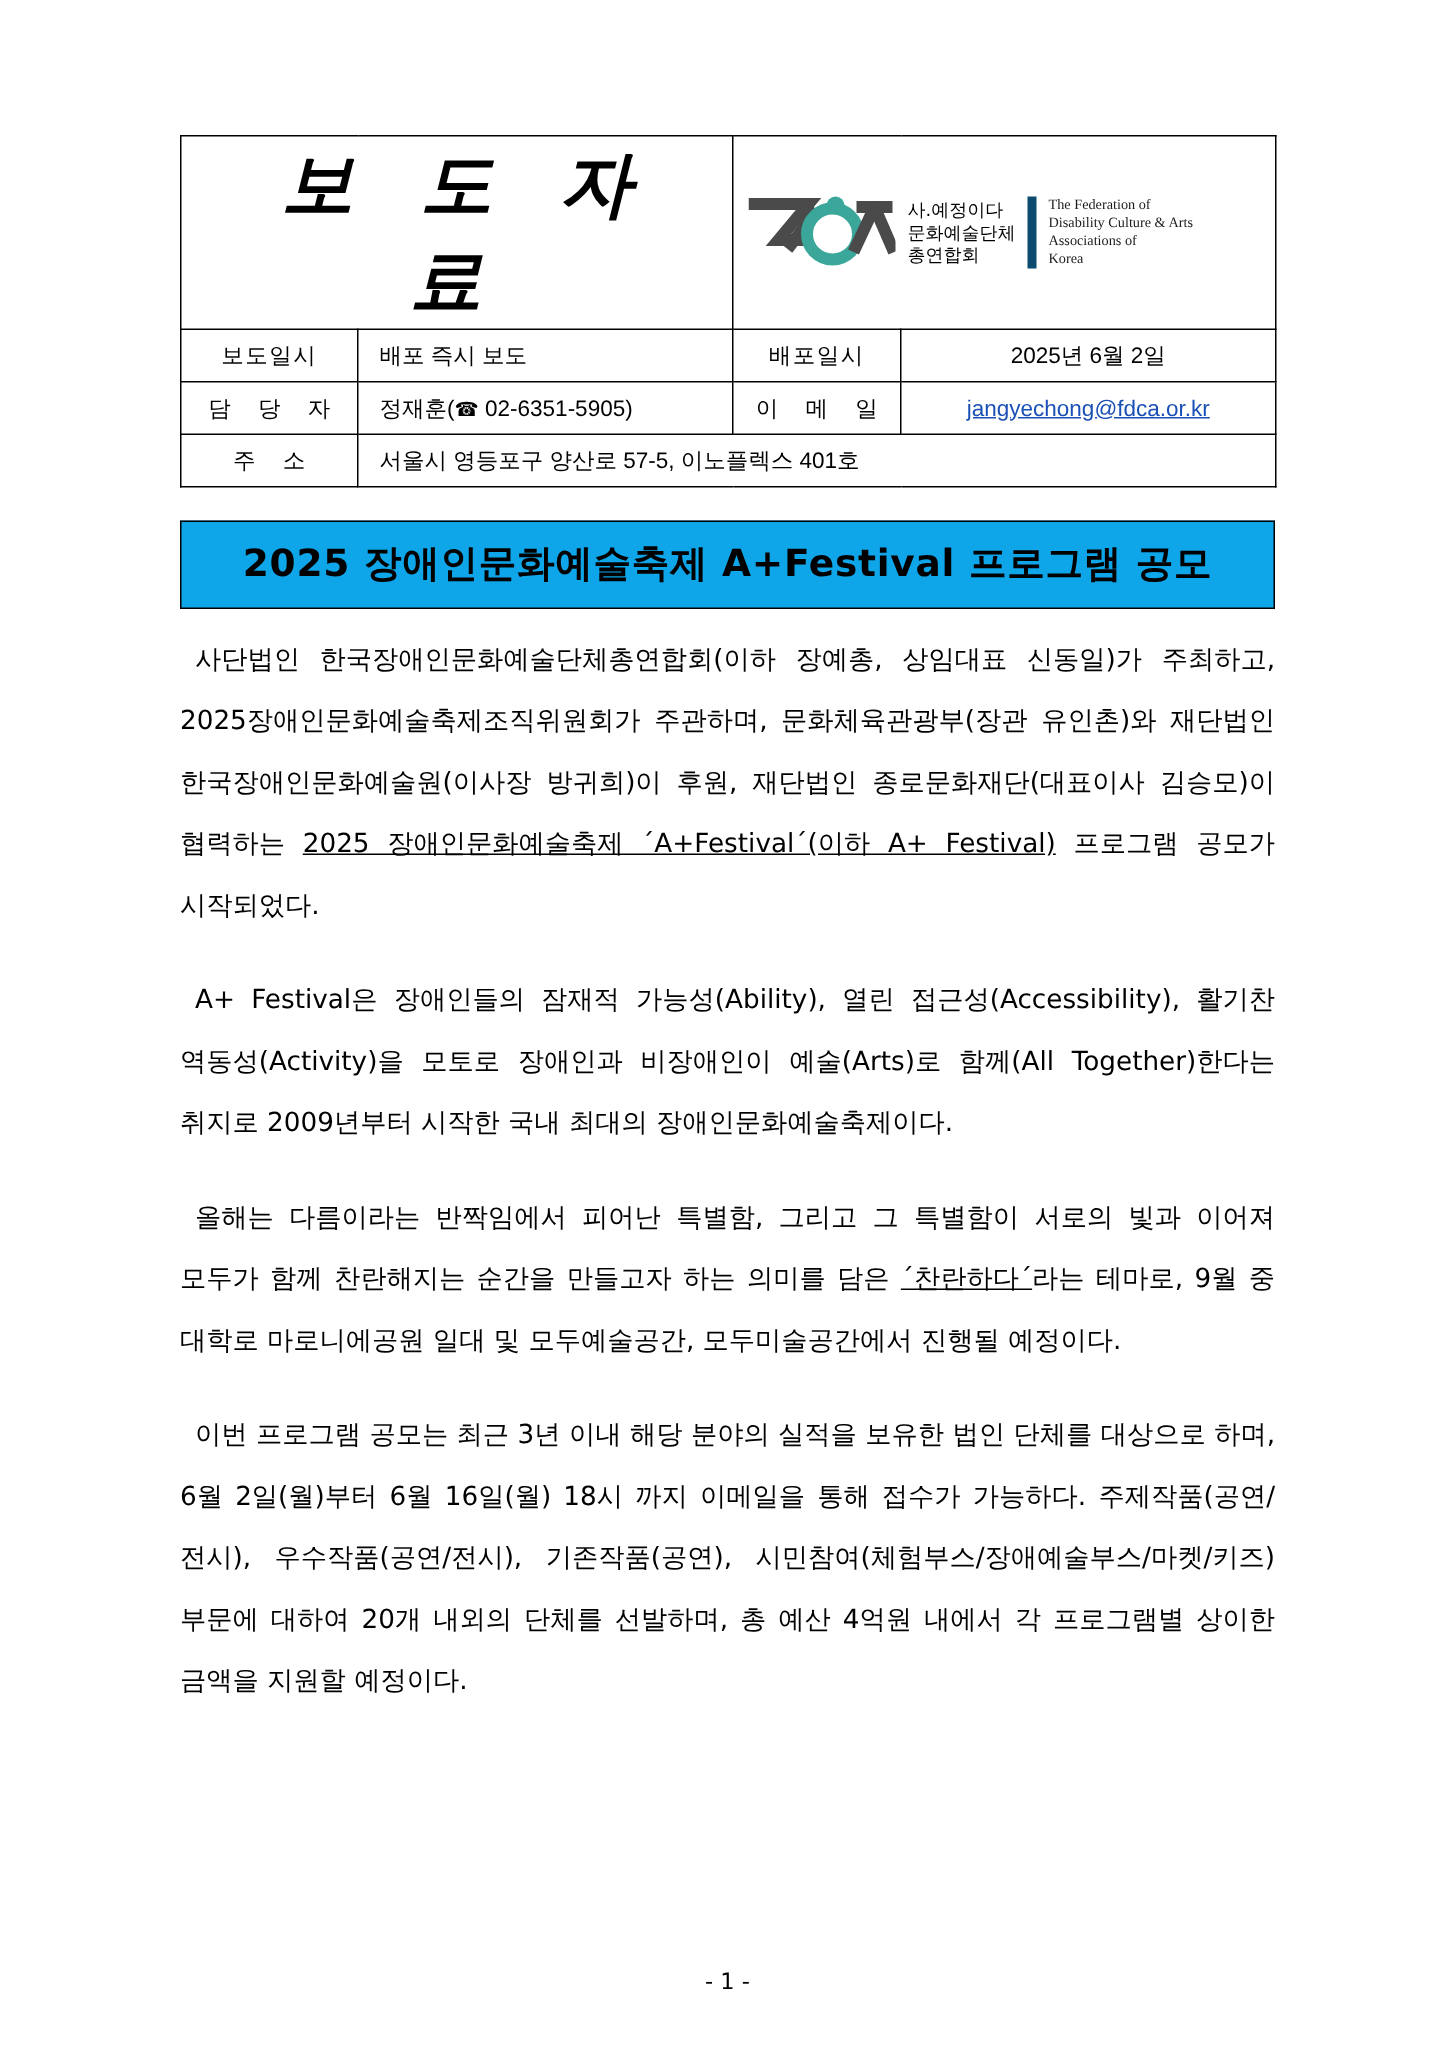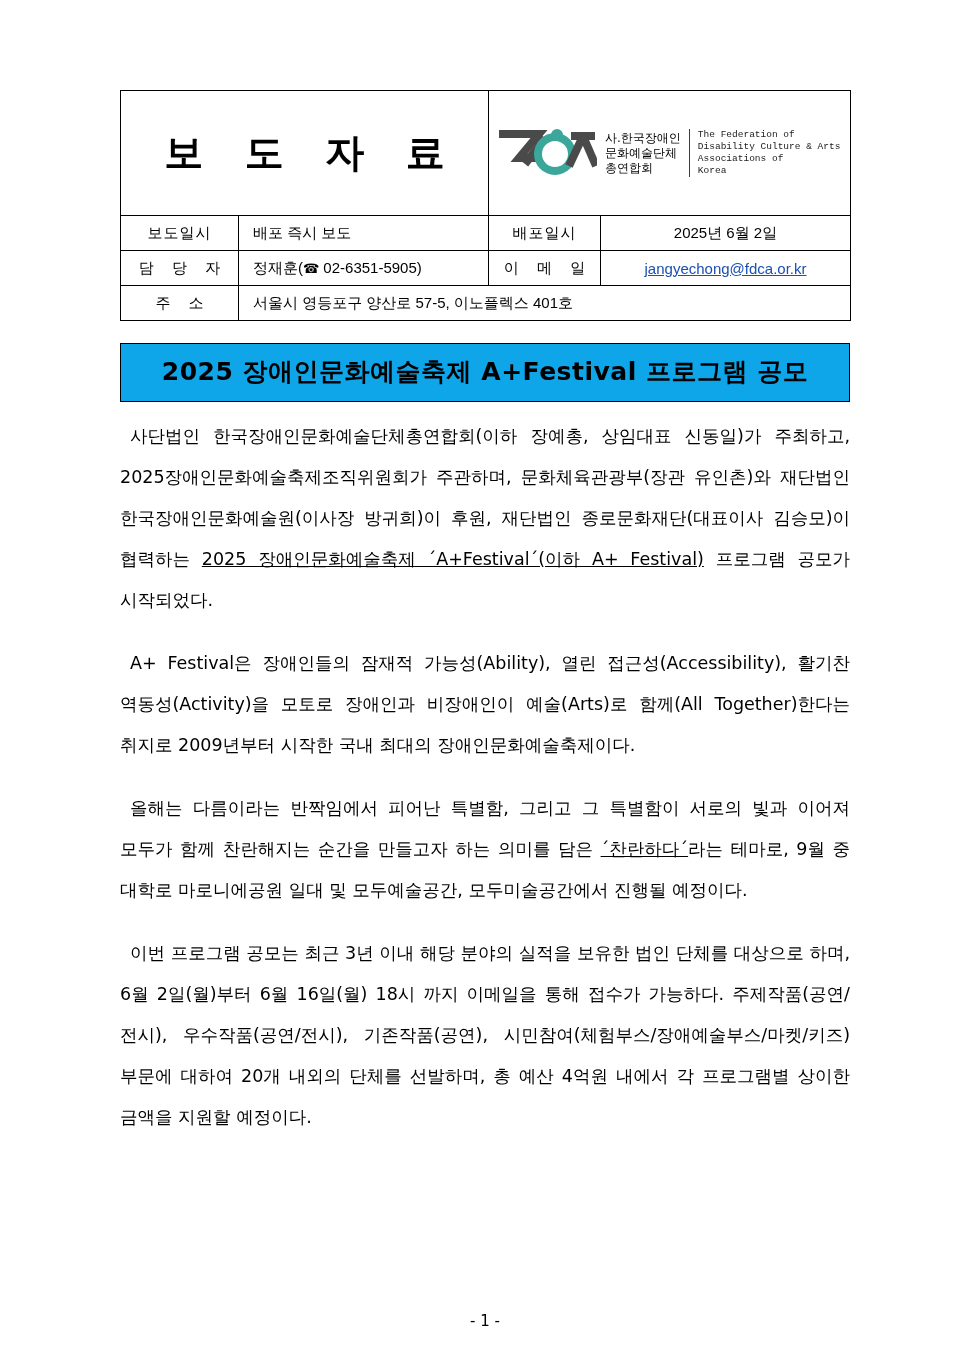--- a/index.html
+++ b/index.html
@@ -33,25 +33,26 @@
     border: 1px solid #000000;
     padding: 0;
     vertical-align: middle;
   }
   .title-cell {
     height: 112px;
     text-align: center;
     padding: 0 10px !important;
   }
   .title-text {
-    font-size: 39px;
+    font-size: 48px;
     font-weight: bold;
     letter-spacing: 14px;
     font-family: "DejaVu Sans", sans-serif;
     text-indent: 14px;
+    font-style: italic;
   }
   .logo-cell {
     height: 112px;
     padding: 6px 10px !important;
   }
   .logo-wrap {
     display: flex;
     align-items: center;
     gap: 8px;
   }
@@ -63,24 +64,24 @@
   }
   .logo-kr {
     font-size: 12px;
     line-height: 15px;
     font-family: "DejaVu Sans", sans-serif;
     white-space: nowrap;
   }
   .logo-en {
     font-size: 9.5px;
     line-height: 12px;
-    font-family: Liberation Mono, monospace;
+    font-family: Liberation Serif, serif;
     color: #1b1b1b;
     white-space: nowrap;
-    border-left: 1px solid #0c4a6e;
+    border-left: 6px solid #0c4a6e;
     padding-left: 8px;
   }
   .row-label {
     width: 118px;
     text-align: center;
     font-size: 15px;
     height: 34px;
     letter-spacing: 1px;
     margin-left: 36px;
   }
@@ -176,21 +177,21 @@
                 <path d="M4 10 H40 L20 34 H34" stroke="#4a4a4a" stroke-width="8" fill="none" stroke-linecap="square"></path>
                 <path d="M26 40 L46 14" stroke="#4a4a4a" stroke-width="8" fill="none"></path>
                 <circle cx="56" cy="30" r="17" fill="none" stroke="#3aa79a" stroke-width="8"></circle>
                 <circle cx="58" cy="11" r="6" fill="#3aa79a"></circle>
                 <path d="M72 12 H96" stroke="#4a4a4a" stroke-width="8" fill="none"></path>
                 <path d="M84 12 L70 42" stroke="#4a4a4a" stroke-width="8" fill="none"></path>
                 <path d="M84 12 L97 42" stroke="#4a4a4a" stroke-width="8" fill="none"></path>
               </svg>
             </div>
             <div>
-              <div class="logo-kr">사.한국장애인</div>
+              <div class="logo-kr">사.예정이다</div>
               <div class="logo-kr">문화예술단체</div>
               <div class="logo-kr">총연합회</div>
             </div>
             <div class="logo-en">
               <div>The Federation of</div>
               <div>Disability Culture &amp; Arts</div>
               <div>Associations of</div>
               <div>Korea</div>
             </div>
           </div>

